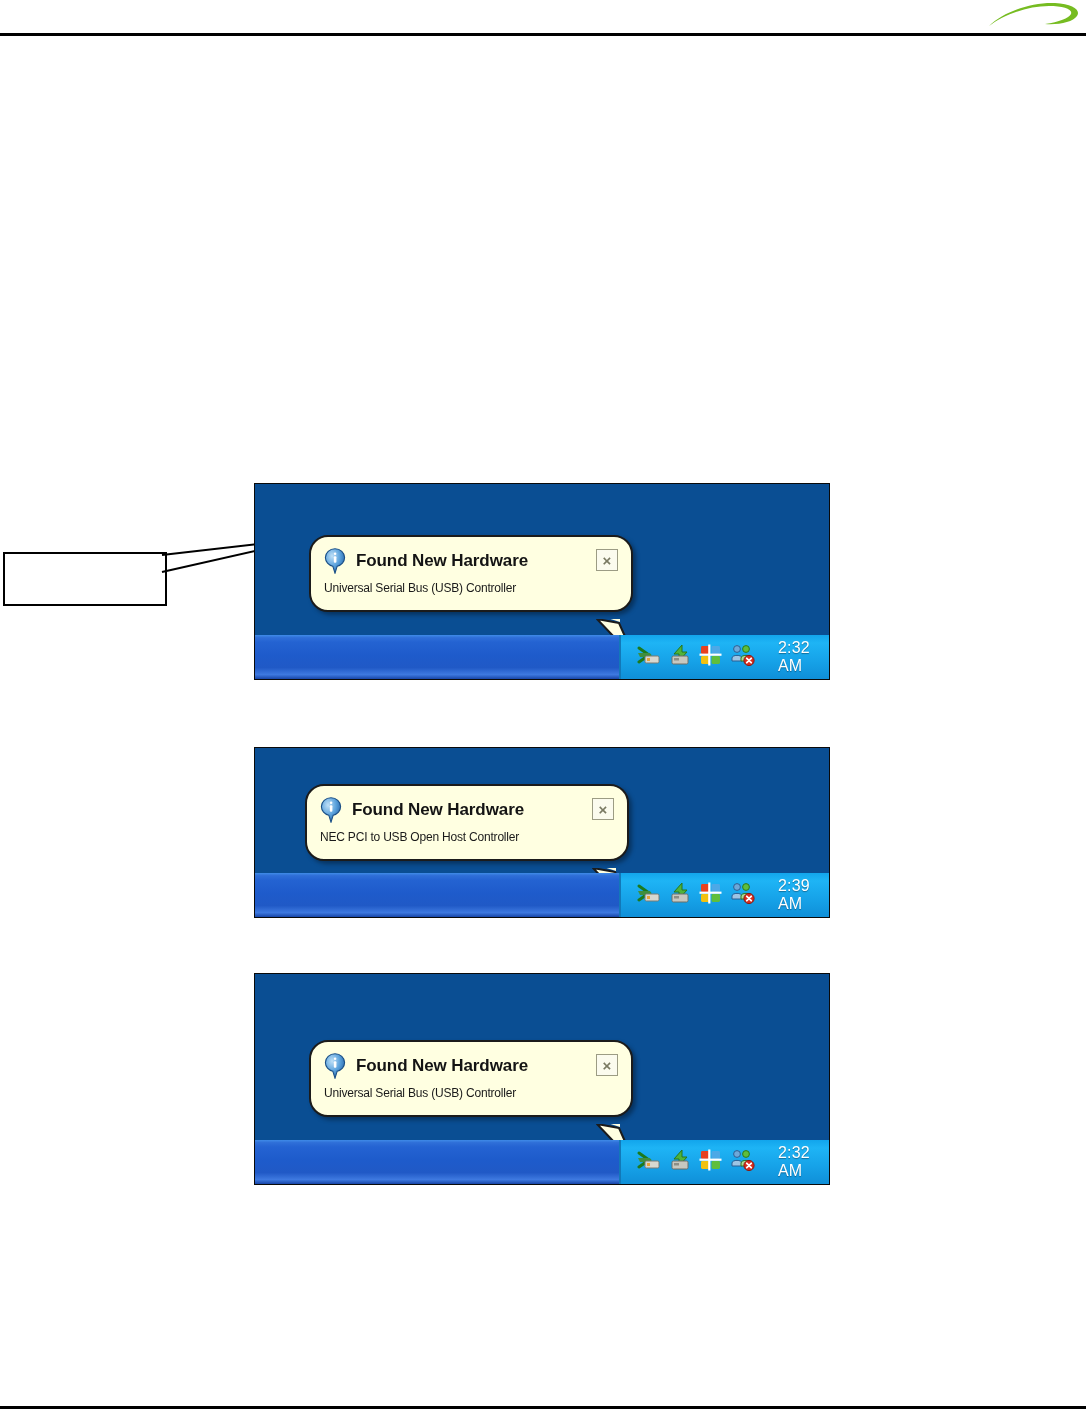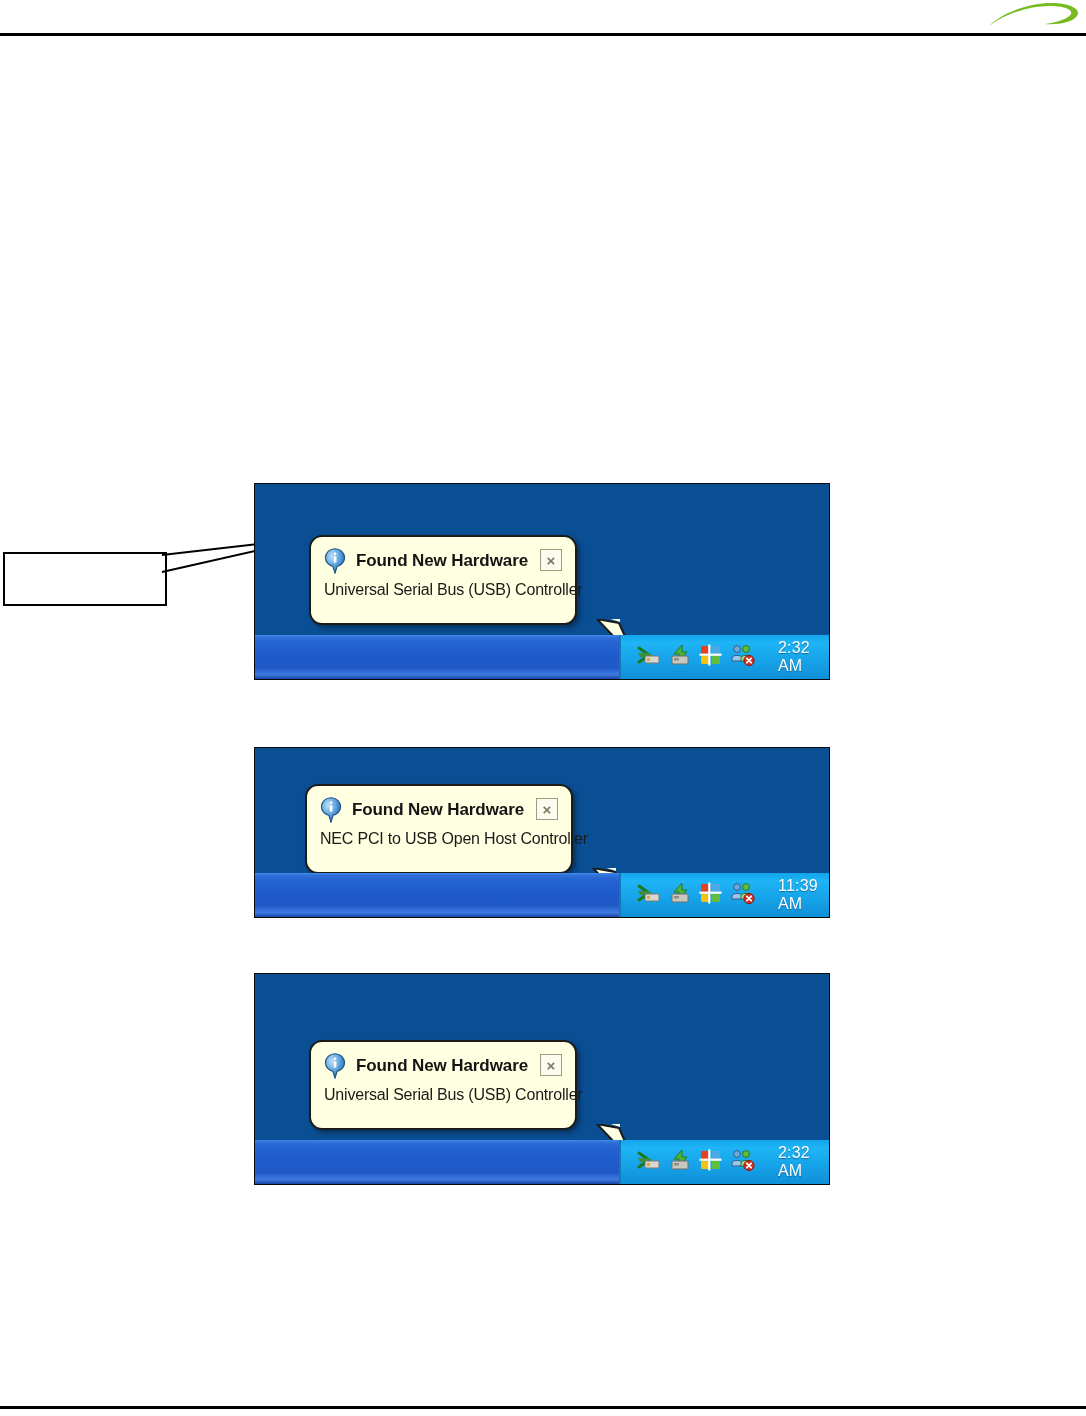--- a/index.html
+++ b/index.html
@@ -126,24 +126,24 @@
   }
 
   
   .balloon-wrap {
     position: absolute;
   }
   .balloon {
     position: relative;
     background: #FFFFE1;
     border: 2px solid #1B1B1B;
-    border-radius: 13px;
+    border-radius: 19px;
     box-sizing: border-box;
-    width: 268px;
-    padding: 11px 13px 24px 13px;
+    width: 324px;
+    padding: 11px 13px 15px 13px;
     box-shadow: 3px 3px 4px rgba(0,0,0,.35);
   }
   .balloon-head {
     display: flex;
     align-items: center;
     position: relative;
     height: 26px;
   }
   .info-icon {
     width: 22px;
@@ -174,21 +174,21 @@
     color: #7A7A63;
     font-size: 15px;
     font-weight: bold;
     font-family: "Liberation Sans", sans-serif;
     line-height: 1;
     cursor: pointer;
   }
   .balloon-body {
     margin-top: 7px;
     font-family: "Liberation Sans", sans-serif;
-    font-size: 16px;
+    font-size: 12px;
     color: #1A1A1A;
     letter-spacing: -0.2px;
     white-space: nowrap;
   }
   .balloon-tail {
     position: absolute;
     width: 46px;
     height: 46px;
     pointer-events: none;
   }
@@ -354,21 +354,21 @@
           <svg width="26" height="22" viewBox="0 0 26 22" xmlns="http://www.w3.org/2000/svg">
             <circle cx="7" cy="5" r="3.4" fill="#6EA8D8" stroke="#2B5F93" stroke-width="1"></circle>
             <path d="M2 14 C2 10.5 12 10.5 12 14 L12 17 L2 17 Z" fill="#9DC4E4" stroke="#2B5F93" stroke-width="1"></path>
             <circle cx="16" cy="5" r="3.4" fill="#5FBE3C" stroke="#2B7A1E" stroke-width="1"></circle>
             <path d="M11 14 C11 10.5 21 10.5 21 14 L21 17 L11 17 Z" fill="#A9D996" stroke="#2B7A1E" stroke-width="1"></path>
             <circle cx="19" cy="16.5" r="5.1" fill="#D92B1C" stroke="#8C1A10" stroke-width="1"></circle>
             <path d="M16.8 14.3 L21.2 18.7 M21.2 14.3 L16.8 18.7" stroke="#FFFFFF" stroke-width="1.8" stroke-linecap="round"></path>
           </svg>
         </span>
       </div>
-      <span class="tray-clock">11:39 AM</span>
+      <span class="tray-clock">2:39 AM</span>
     </div>
   </div>
 </div>
 
 <div class="shot" id="shot-3" style="top:973px; height:212px;">
   <div class="shot-desktop" style="height:212px;"></div>
 
   <div class="balloon-wrap" style="left:54px; top:66px;">
     <div class="balloon">
       <div class="balloon-head">

